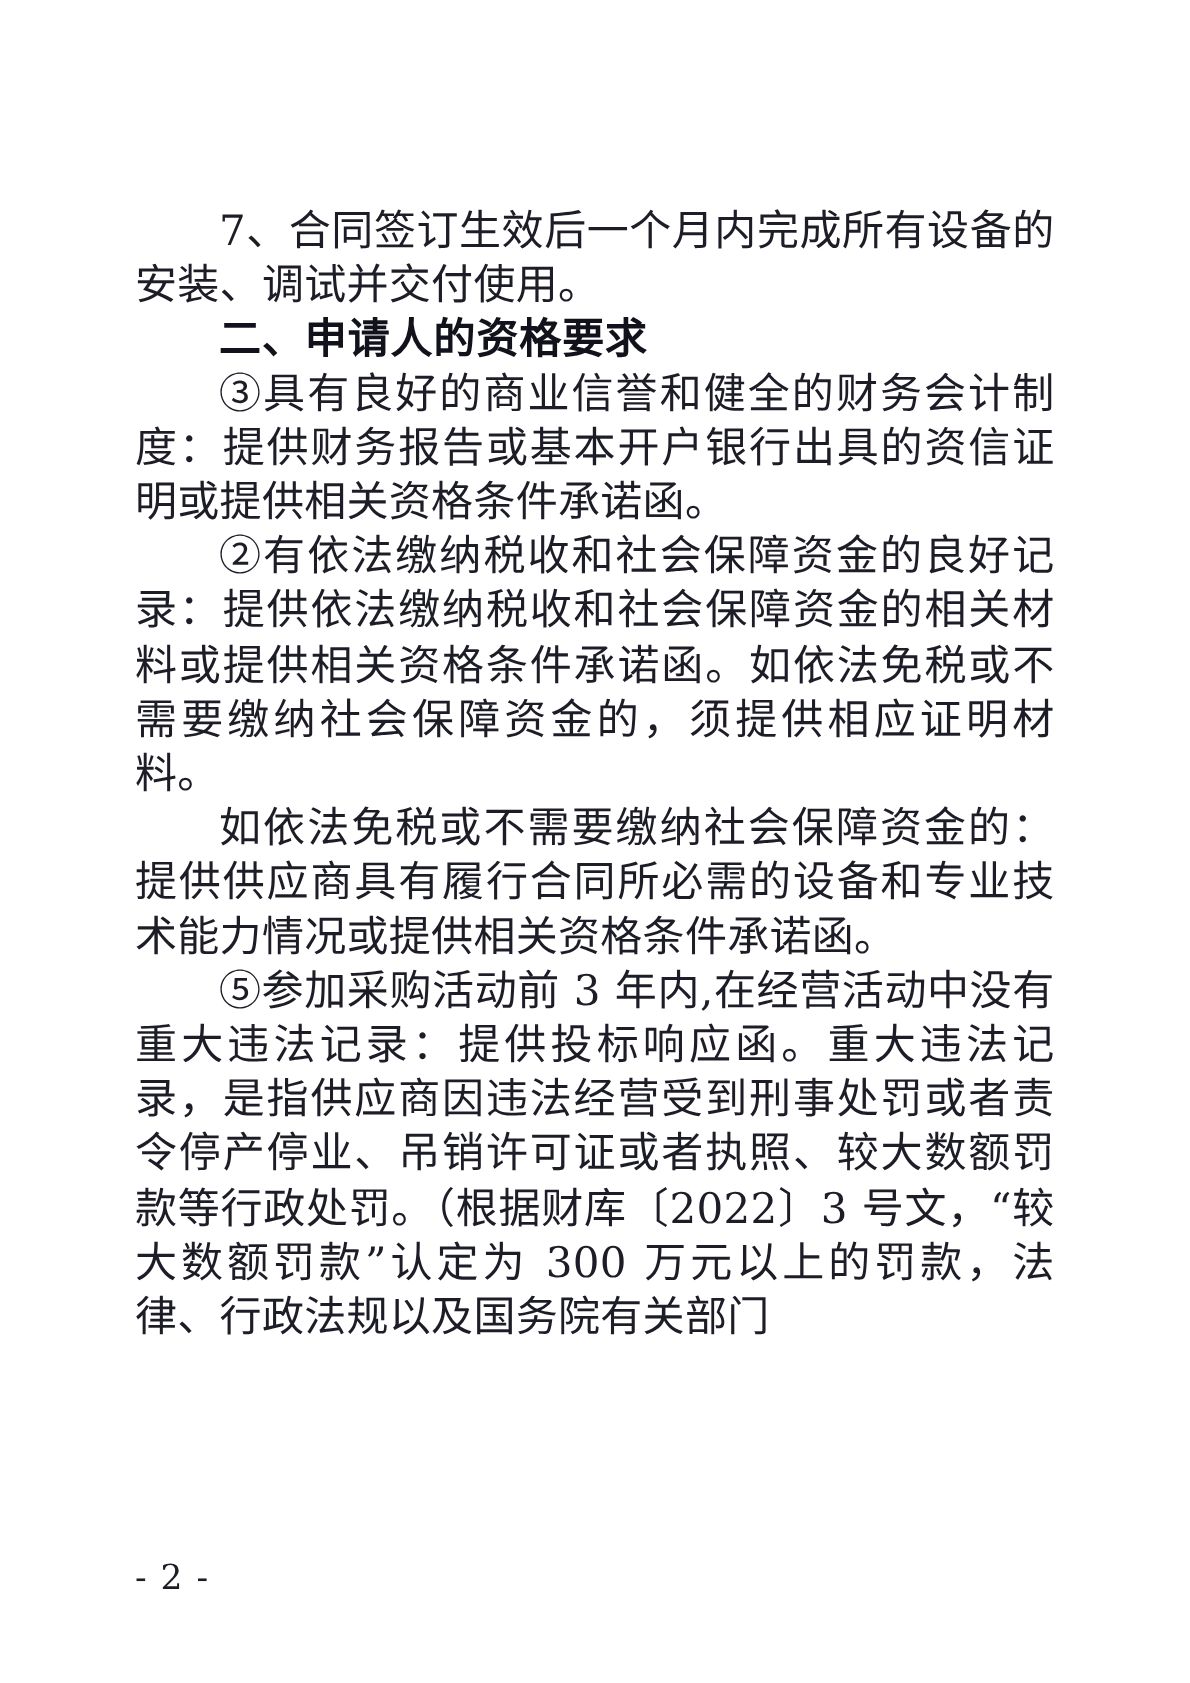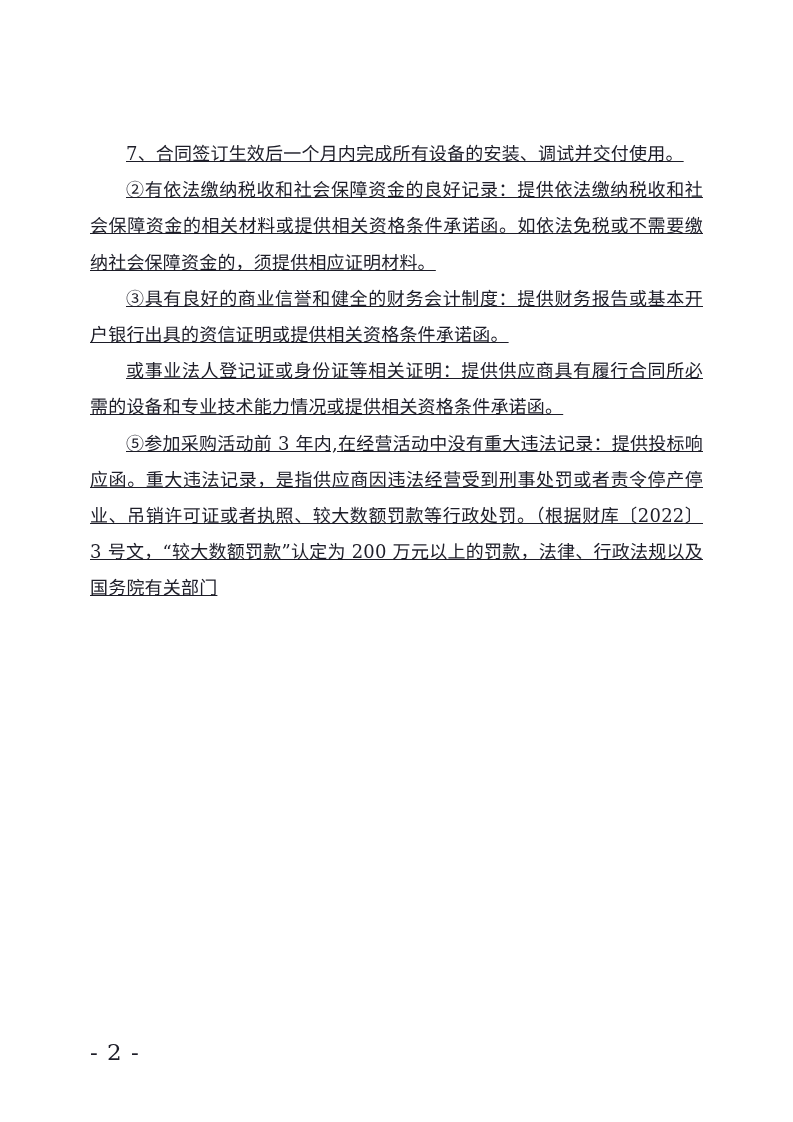--- a/index.html
+++ b/index.html
@@ -29,30 +29,29 @@
 
   
   .textblock {
     position: absolute;
     left: 90px;
     top: 136px;
     width: 613px;
   }
 
   .para {
-    font-size: 18px;
+    font-size: 28px;
     line-height: 36.2px;
     letter-spacing: 0.2px;
     text-align: justify;
     text-justify: inter-ideograph;
     margin: 0;
     text-indent: 2em;
     word-break: break-all;
     color: #1d1d28;
-    text-decoration: underline;
   }
 
   .para.heading {
     font-weight: bold;
     letter-spacing: 0.6px;
     color: #12121c;
   }
 
   .footer {
     position: absolute;
@@ -68,28 +67,29 @@
 </style>
 </head>
 <body>
 
 <div class="page">
 
   <div class="textblock">
 
     <p class="para">7、合同签订生效后一个月内完成所有设备的安装、调试并交付使用。</p>
 
+    <p class="para heading">二、申请人的资格要求</p>
 
 
 
+    <p class="para">③具有良好的商业信誉和健全的财务会计制度：提供财务报告或基本开户银行出具的资信证明或提供相关资格条件承诺函。</p>
+
     <p class="para">②有依法缴纳税收和社会保障资金的良好记录：提供依法缴纳税收和社会保障资金的相关材料或提供相关资格条件承诺函。如依法免税或不需要缴纳社会保障资金的，须提供相应证明材料。</p>
 
-    <p class="para">③具有良好的商业信誉和健全的财务会计制度：提供财务报告或基本开户银行出具的资信证明或提供相关资格条件承诺函。</p>
+    <p class="para">如依法免税或不需要缴纳社会保障资金的：提供供应商具有履行合同所必需的设备和专业技术能力情况或提供相关资格条件承诺函。</p>
 
-    <p class="para">或事业法人登记证或身份证等相关证明：提供供应商具有履行合同所必需的设备和专业技术能力情况或提供相关资格条件承诺函。</p>
-
-    <p class="para">⑤参加采购活动前 3 年内,在经营活动中没有重大违法记录：提供投标响应函。重大违法记录，是指供应商因违法经营受到刑事处罚或者责令停产停业、吊销许可证或者执照、较大数额罚款等行政处罚。（根据财库〔2022〕3 号文，“较大数额罚款”认定为 200 万元以上的罚款，法律、行政法规以及国务院有关部门</p>
+    <p class="para">⑤参加采购活动前 3 年内,在经营活动中没有重大违法记录：提供投标响应函。重大违法记录，是指供应商因违法经营受到刑事处罚或者责令停产停业、吊销许可证或者执照、较大数额罚款等行政处罚。（根据财库〔2022〕3 号文，“较大数额罚款”认定为 300 万元以上的罚款，法律、行政法规以及国务院有关部门</p>
 
   </div>
 
   <div class="footer">- 2 -</div>
 
 </div>
 
 </body></html>

